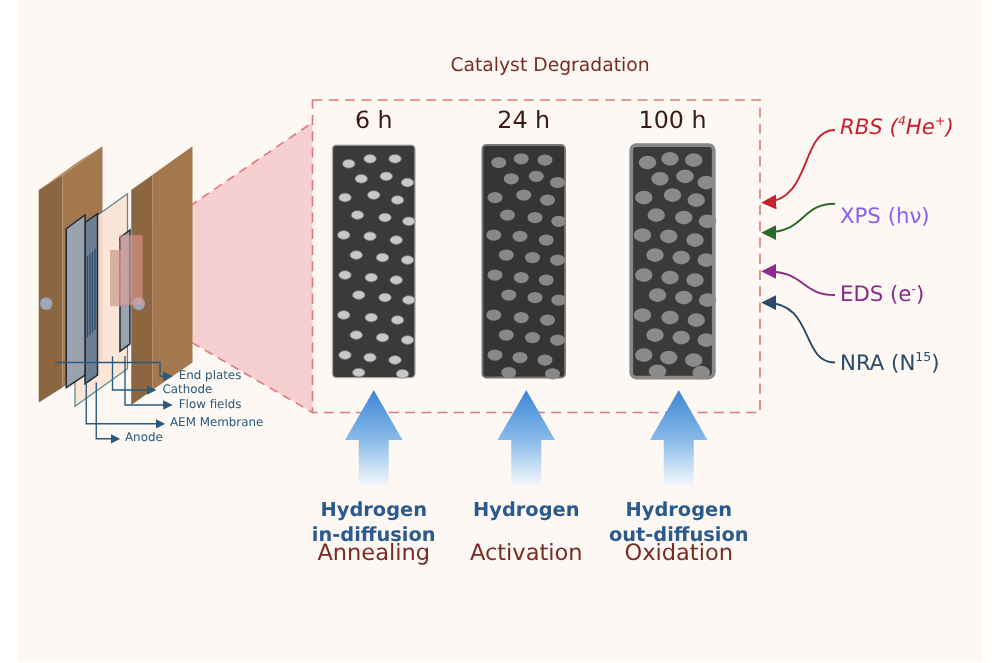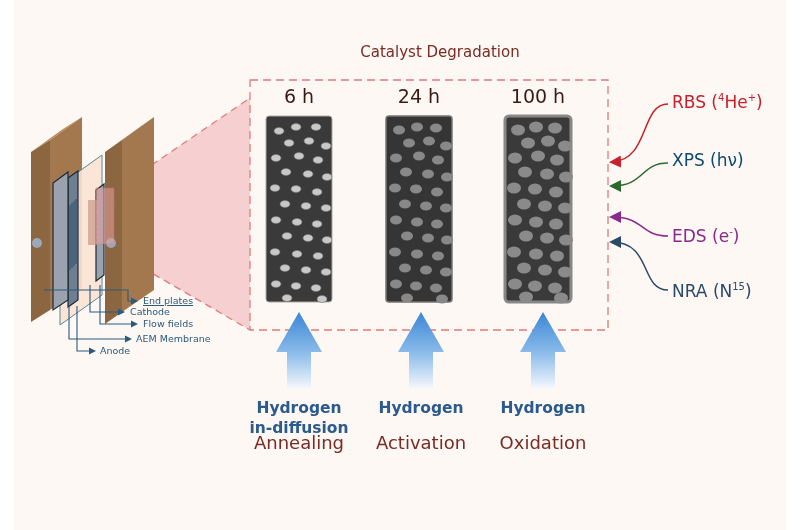--- a/index.html
+++ b/index.html
@@ -238,36 +238,37 @@
 
 <div class="txt hlabel" style="left:234px;">
   <div>Hydrogen</div>
   <div>in-diffusion</div>
 </div>
 <div class="txt hlabel" style="left:356px;">
   <div>Hydrogen</div>
 </div>
 <div class="txt hlabel" style="left:478px;">
   <div>Hydrogen</div>
+  <div>out-diffusion</div>
 </div>
 
 <div class="txt process" style="left:234px;">Annealing</div>
 <div class="txt process" style="left:356px;">Activation</div>
 <div class="txt process" style="left:478px;">Oxidation</div>
 
-<div class="txt tech" style="left:672px; top:92px; color:#c8202c;">
+<div class="txt tech" style="left:672px; top:92px; color:#c8202c;font-style:italic;">
   <span>RBS</span><span> (</span><sup>4</sup><span>He</span><sup>+</sup><span>)</span>
 </div>
-<div class="txt tech" style="left:672px; top:150px; color:#0c4a6e;">
+<div class="txt tech" style="left:672px; top:163px; color:#8b5cf6;">
   <span>XPS</span><span> (</span><span>hν</span><span>)</span>
 </div>
 <div class="txt tech" style="left:672px; top:226px; color:#8a2a8a;">
   <span>EDS</span><span> (</span><span>e</span><sup>-</sup><span>)</span>
 </div>
 <div class="txt tech" style="left:672px; top:281px; color:#2a4a6a;">
   <span>NRA</span><span> (</span><span>N</span><sup>15</sup><span>)</span>
 </div>
 
-<div class="txt part" style="left:143px; top:295px;text-decoration:underline;">End plates</div>
+<div class="txt part" style="left:143px; top:295px;">End plates</div>
 <div class="txt part" style="left:130px; top:306px;">Cathode</div>
 <div class="txt part" style="left:143px; top:318px;">Flow fields</div>
 <div class="txt part" style="left:136px; top:333px;">AEM Membrane</div>
 <div class="txt part" style="left:100px; top:345px;">Anode</div>
 
 </body></html>

